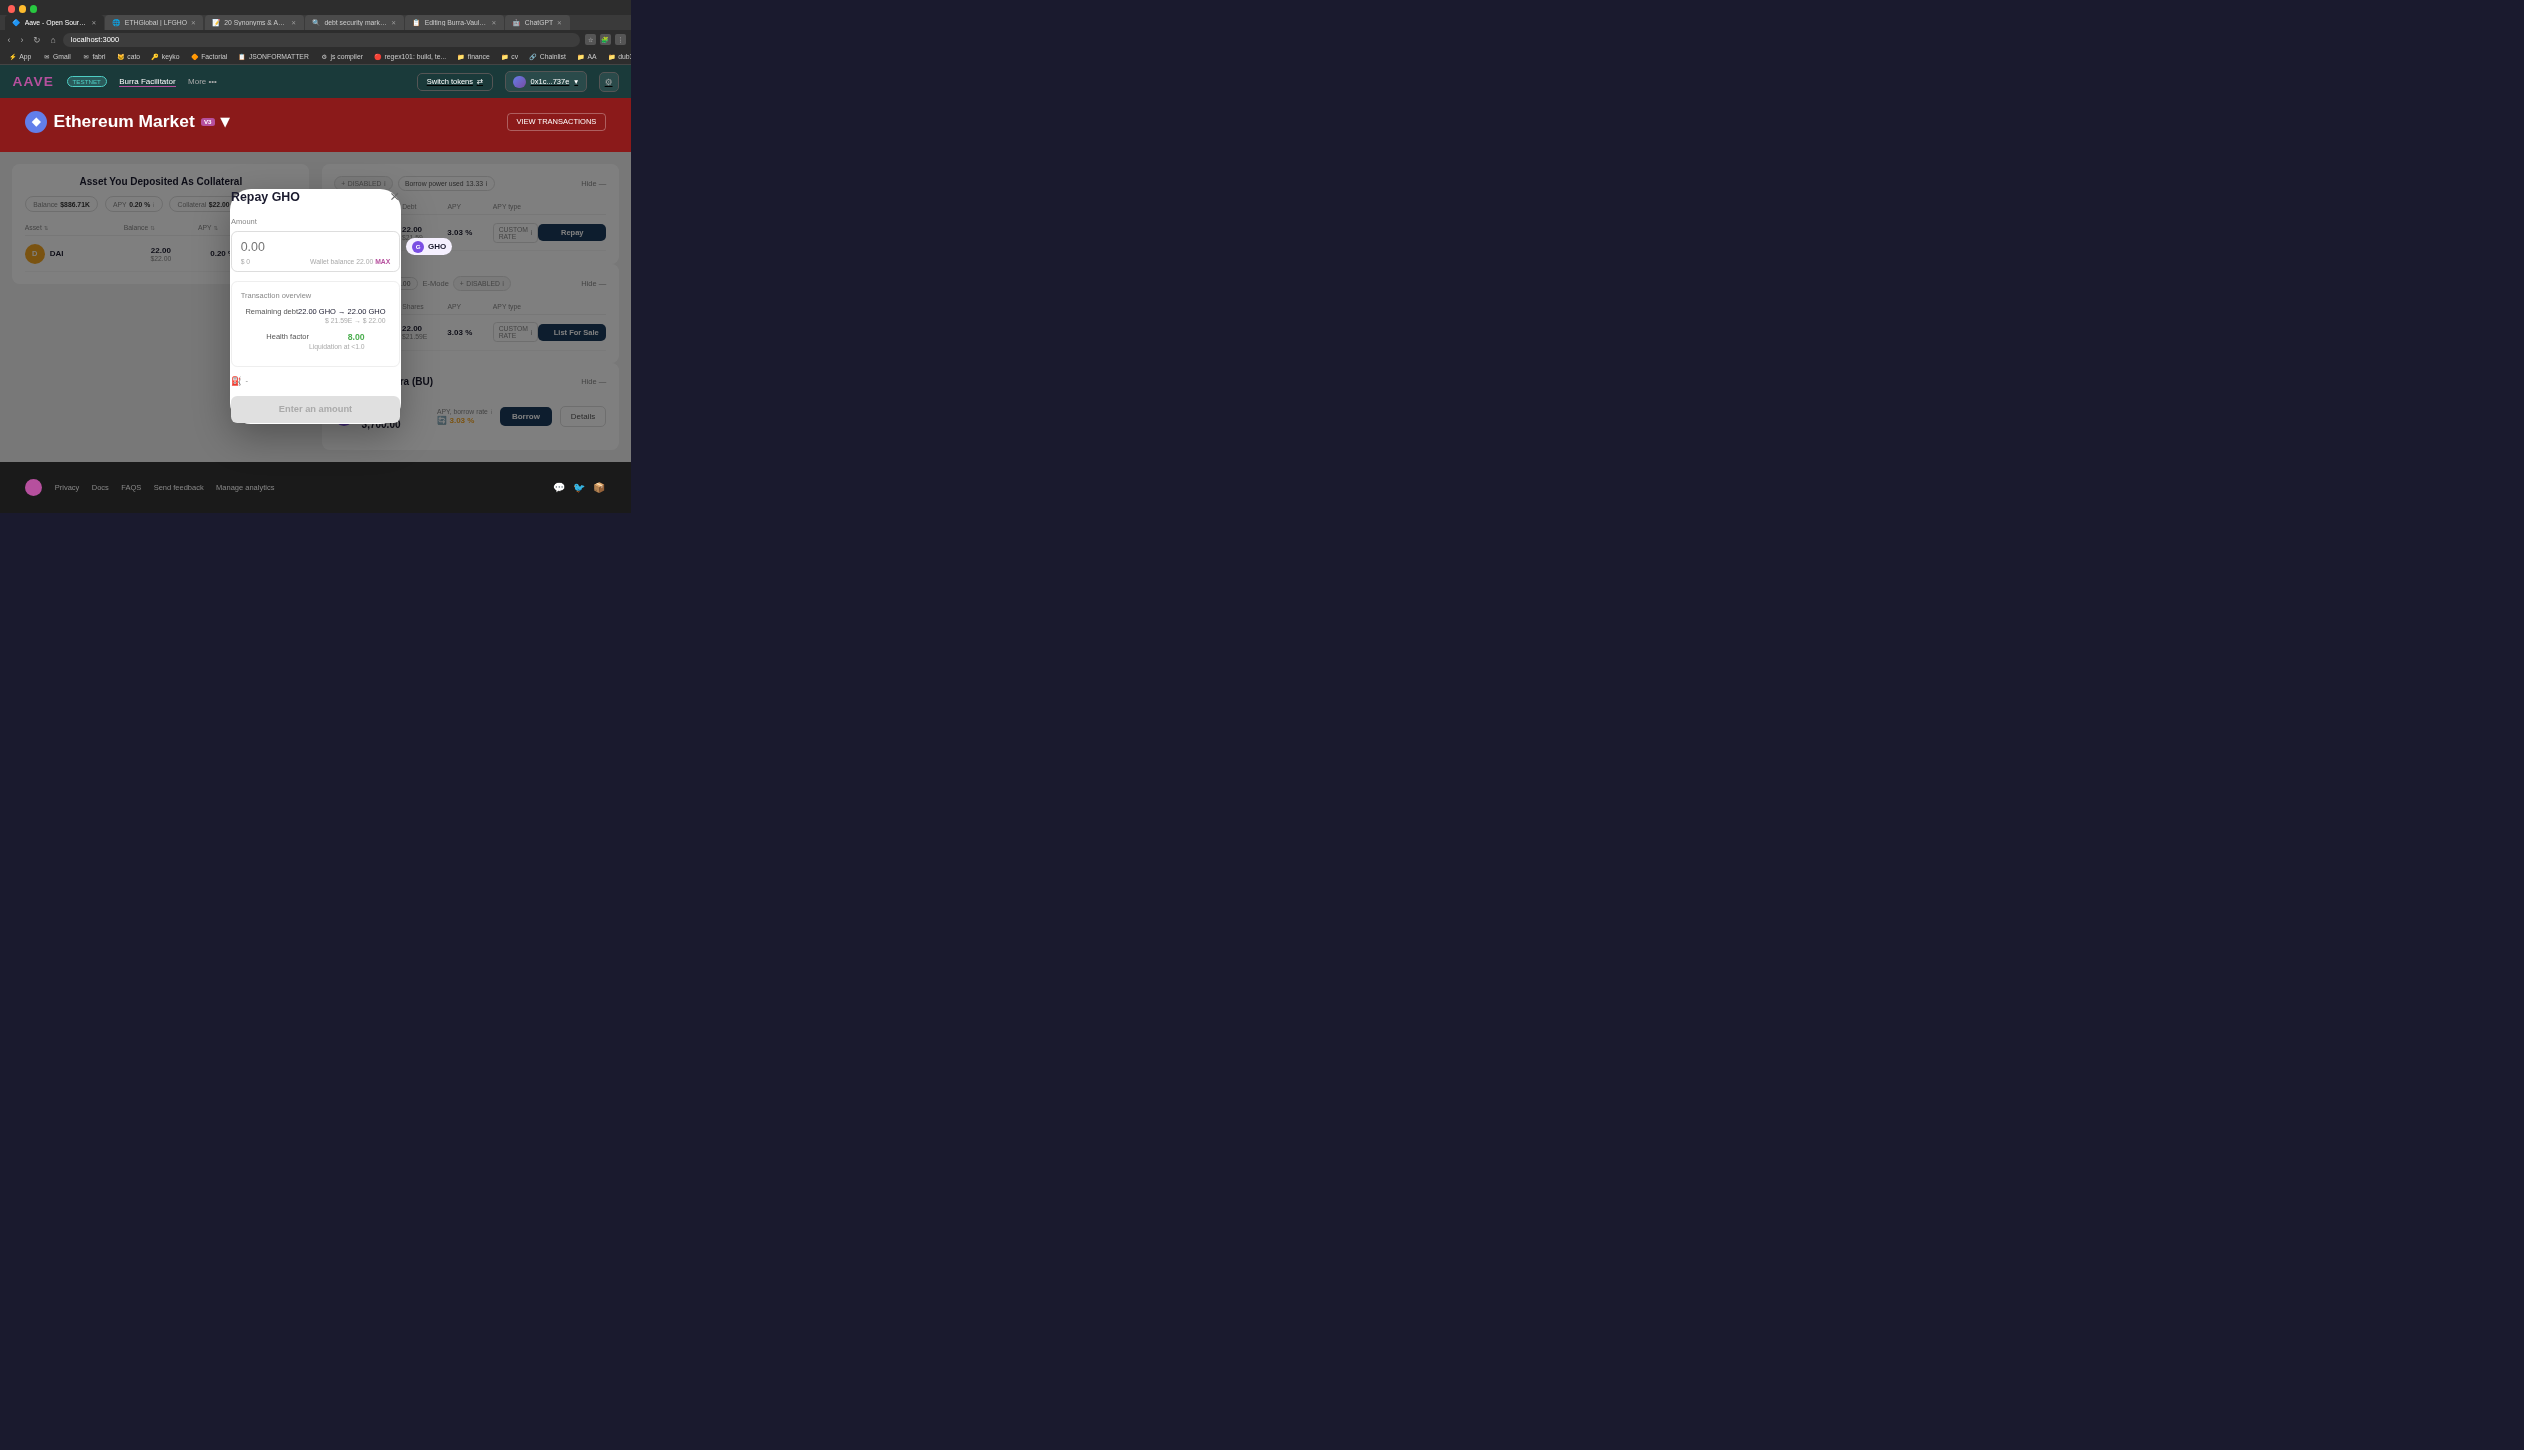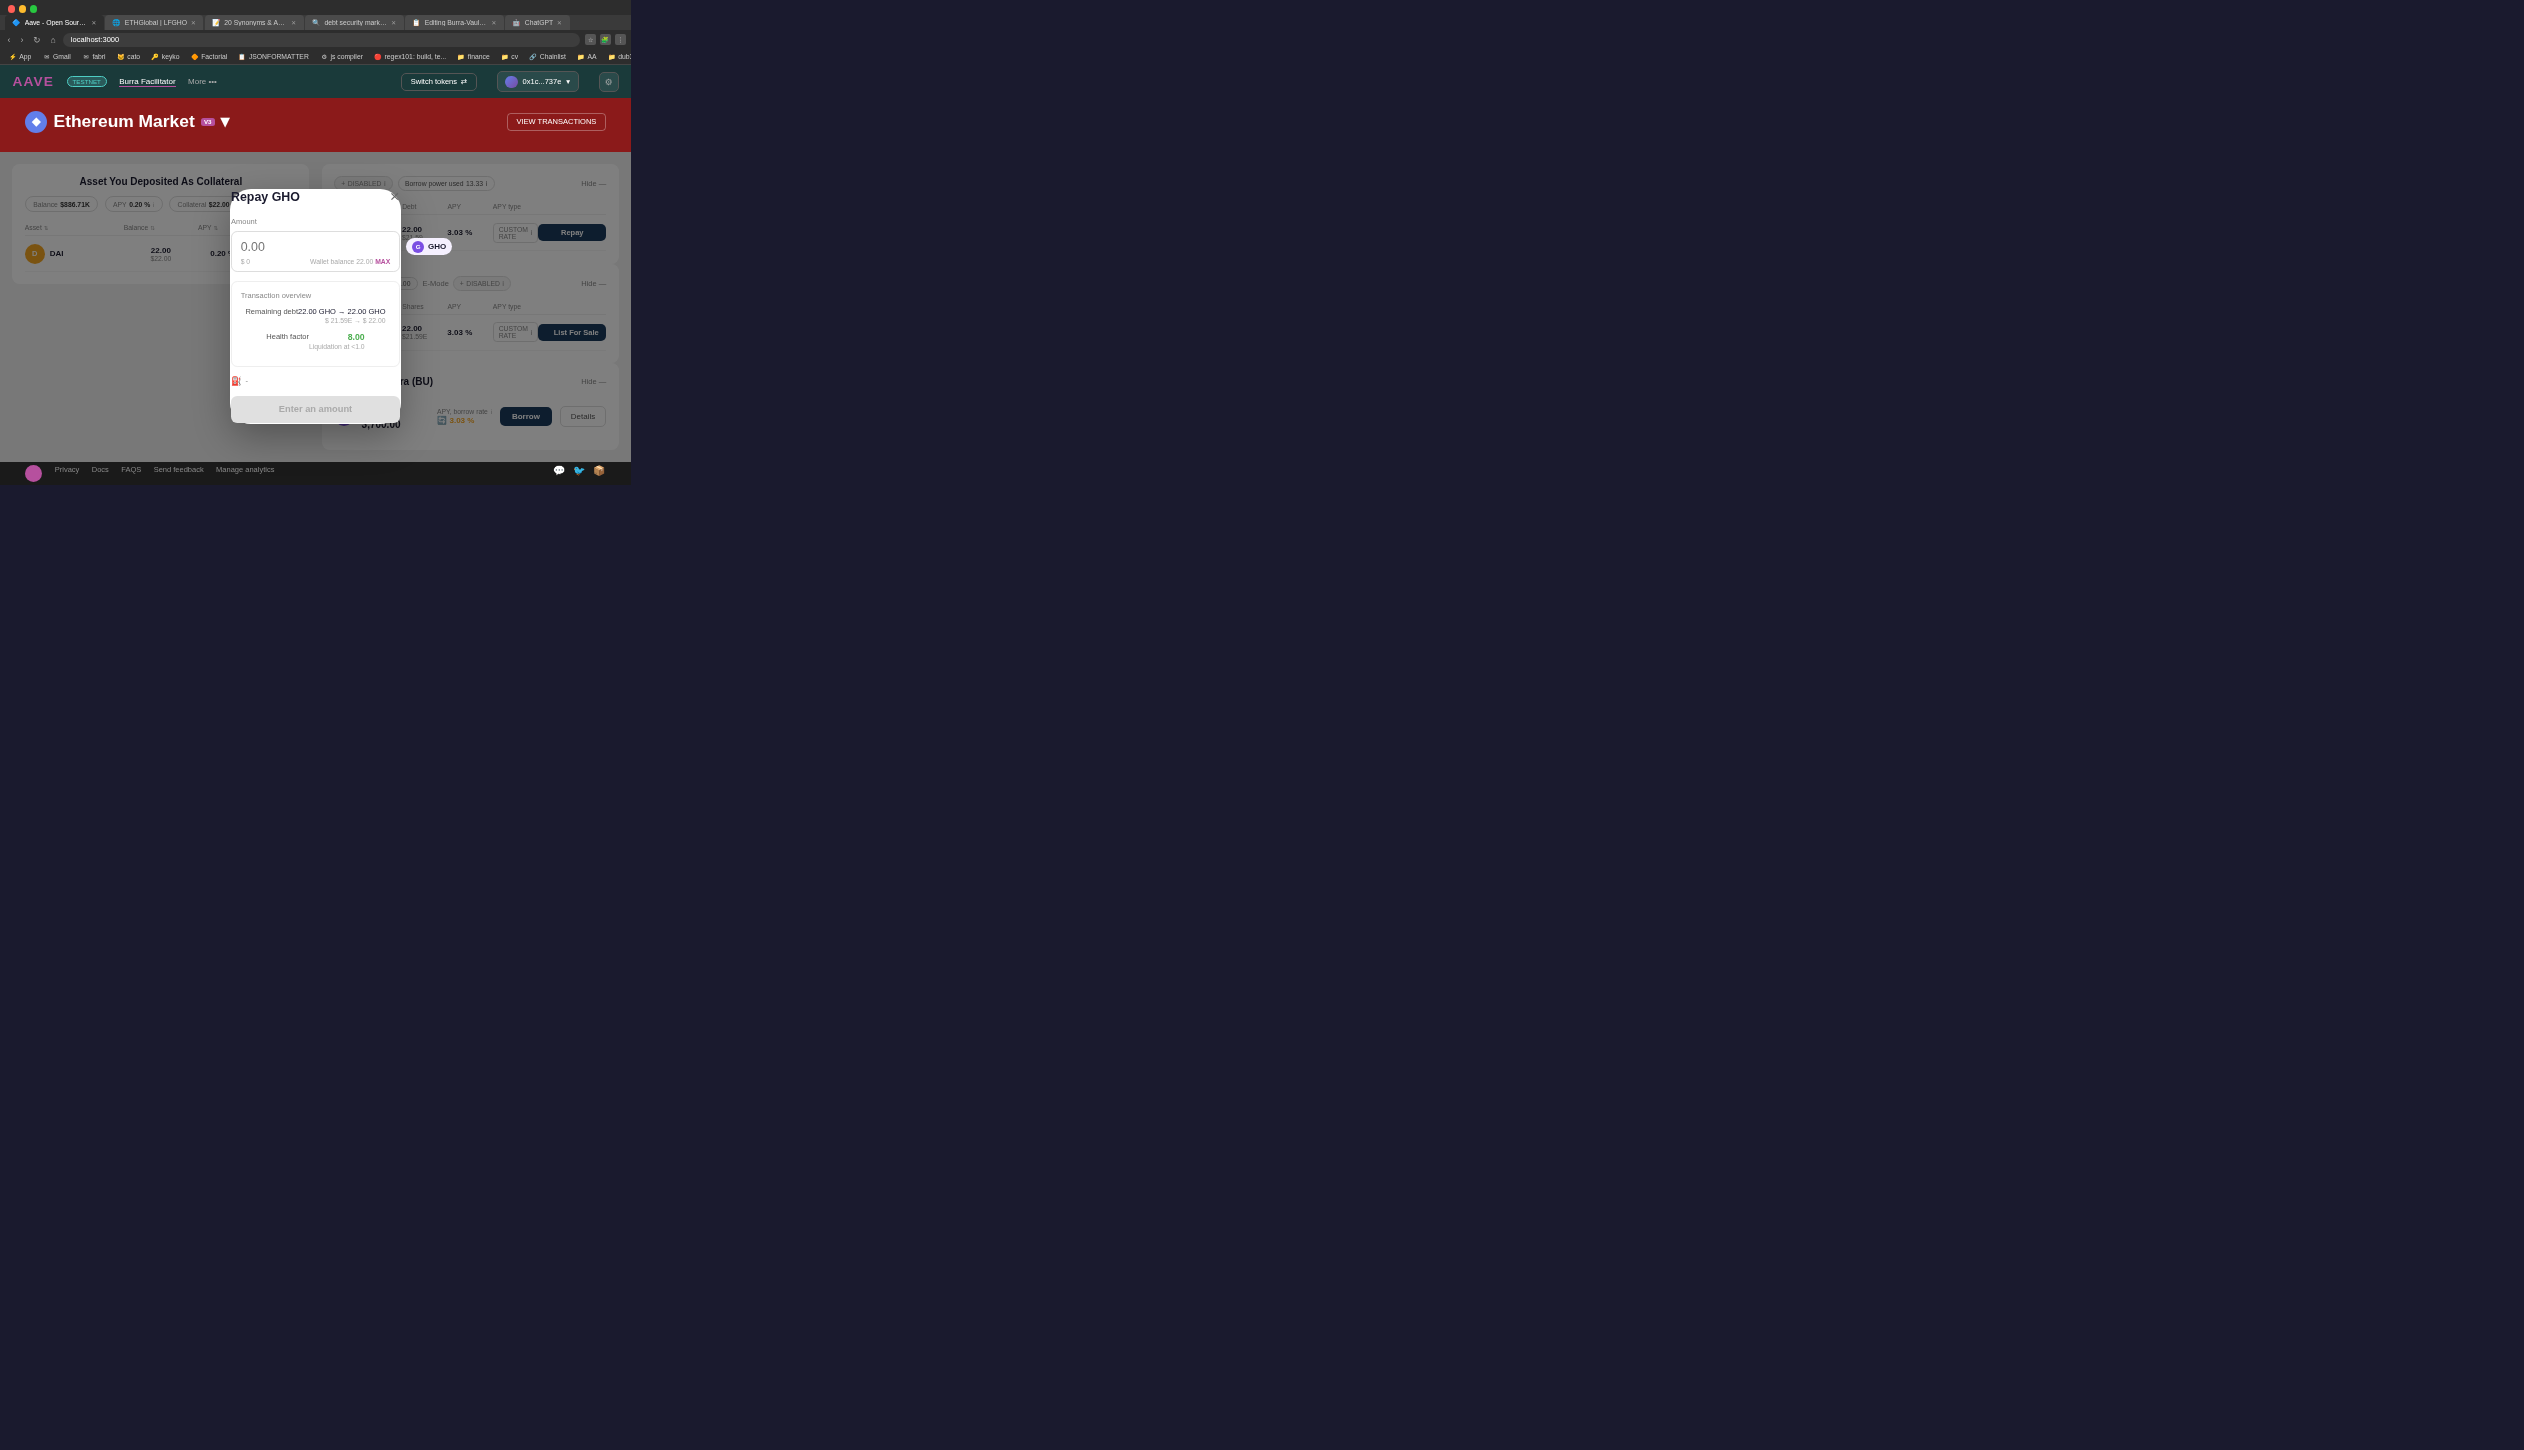--- a/index.html
+++ b/index.html
@@ -162,21 +162,22 @@
       color: #ccc;
       font-size: 8px;
       cursor: pointer;
     }
     .nav-link.active { color: #fff; border-bottom: 1.2px solid #b6509e; }
     .nav-more { color: #aaa; font-size: 8px; cursor: pointer; }
     .nav-right {
       margin-left: auto;
       display: flex;
       align-items: center;
-      gap: 20px;
+      gap: 12px;
+      text-decoration: underline;
     }
     .switch-tokens-btn {
       background: transparent;
       border: 0.6px solid #555;
       color: #fff;
       padding: 3.7px 8.7px;
       border-radius: 5px;
       cursor: pointer;
       font-size: 7.5px;
       display: flex;
@@ -707,23 +708,23 @@
       padding: 8.7px;
       border-radius: 6.2px;
       font-size: 9.3px;
       font-weight: 600;
       cursor: not-allowed;
     }
 
     
     .app-footer {
       background: #1a1a1a;
-      padding: 3px 25px;
-      display: flex;
-      align-items: flex-start;
+      padding: 17px 25px;
+      display: flex;
+      align-items: center;
       gap: 12.4px;
     }
     .footer-logo {
       width: 17.4px;
       height: 17.4px;
       background: #b6509e;
       border-radius: 50%;
     }
     .footer-link {
       color: #888;

